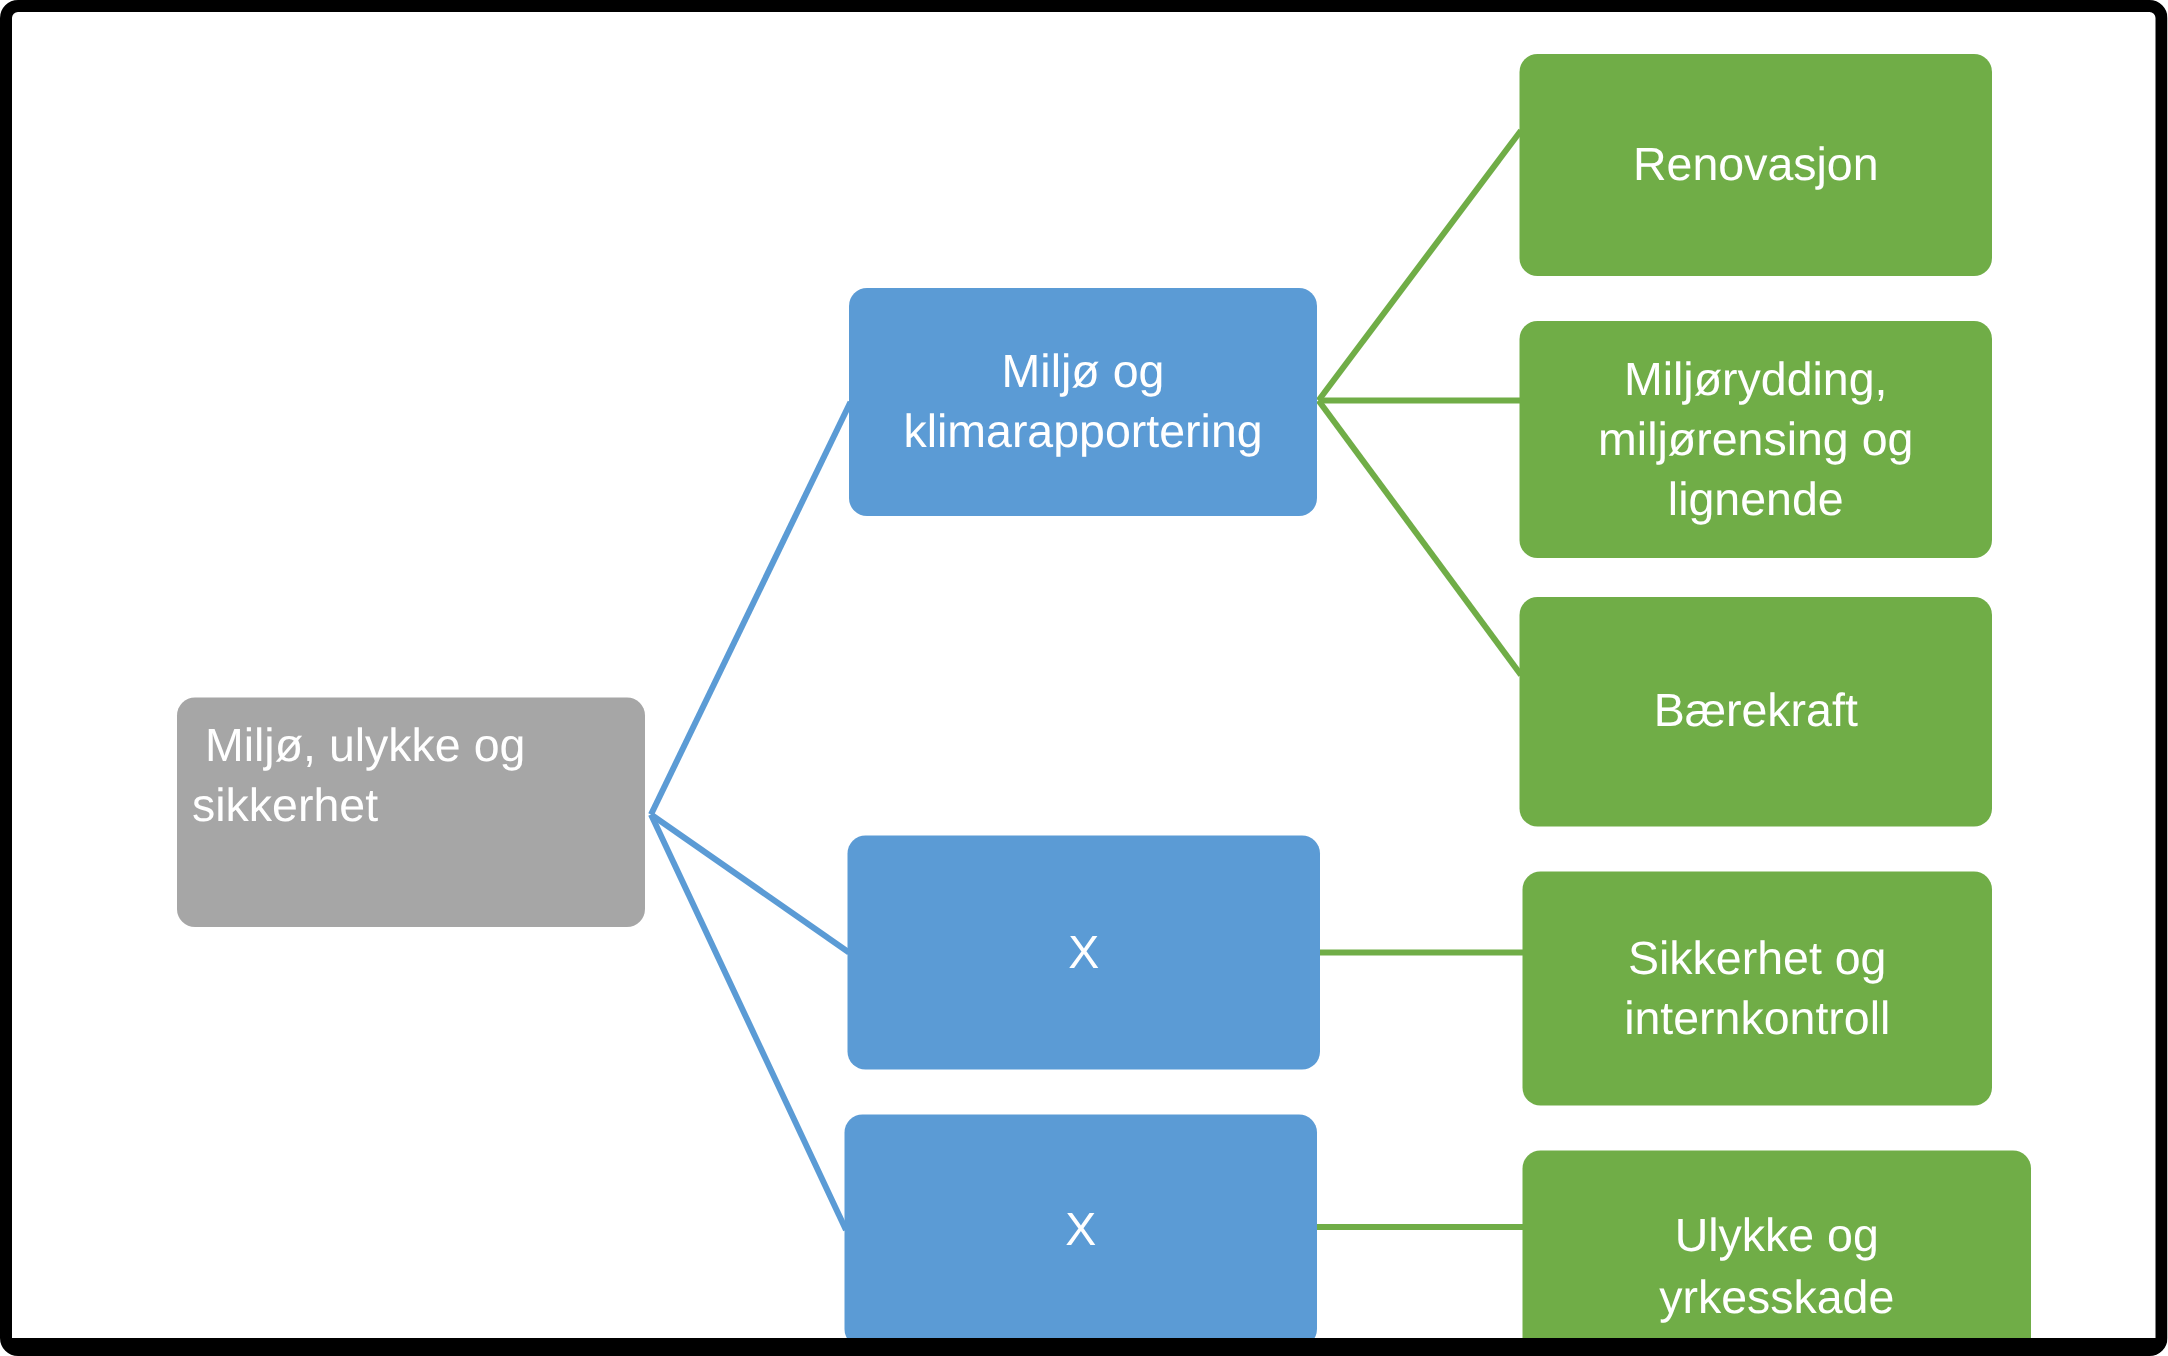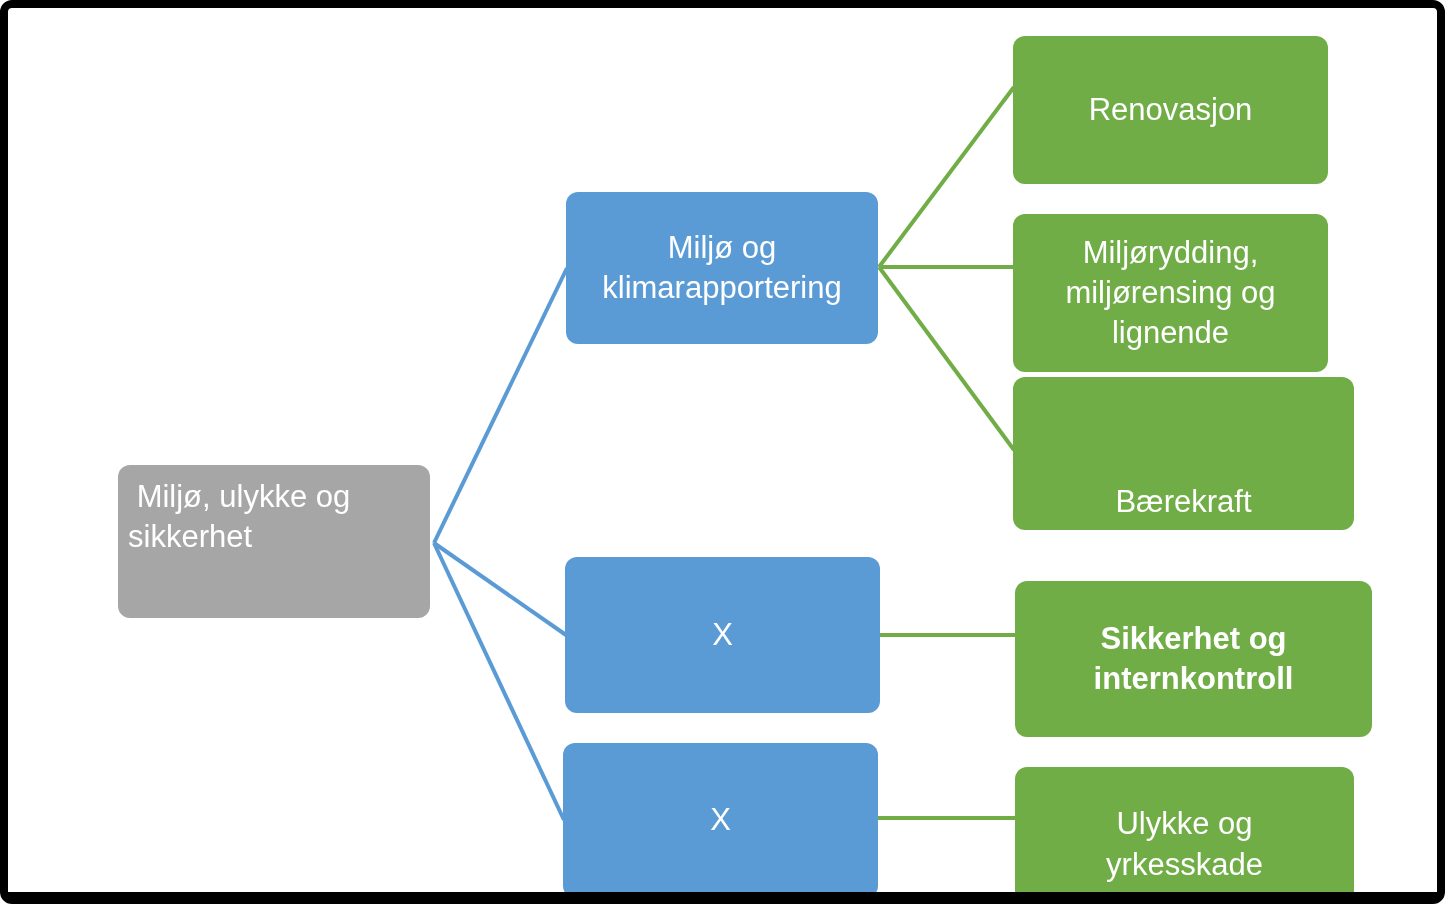--- a/index.html
+++ b/index.html
@@ -54,22 +54,22 @@
 
   
   .n-root  { left: 110px; top: 457px; width: 312px; height: 153px;
              align-items: flex-start; justify-content: flex-start;
              text-align: left; padding: 12px 6px 8px 10px; }
   .n-l2-0  { left: 558px; top: 184px; width: 312px; height: 152px; }
   .n-l2-1  { left: 557px; top: 549px; width: 315px; height: 156px; }
   .n-l2-2  { left: 555px; top: 735px; width: 315px; height: 155px; }
   .n-l3-0  { left: 1005px; top:   4px; width: 315px; height: 148px; }
   .n-l3-1  { left: 1005px; top: 182px; width: 315px; height: 158px; }
-  .n-l3-2  { left: 1005px; top: 345px; width: 341px; height: 153px; align-items: flex-end; }
-  .n-l3-3  { left: 1007px; top: 549px; width: 357px; height: 156px; font-weight: bold; }
+  .n-l3-2  { left: 1005px; top: 366px; width: 315px; height: 153px; }
+  .n-l3-3  { left: 1007px; top: 549px; width: 313px; height: 156px; }
   .n-l3-4  { left: 1007px; top: 735px; width: 339px; height: 155px; }
 </style>
 </head>
 <body>
 
 <div class="frame">
 
   <svg class="connectors" viewBox="0 0 1445 904" aria-hidden="true">
 
     <line class="blue" x1="434" y1="543" x2="567" y2="268"></line>

